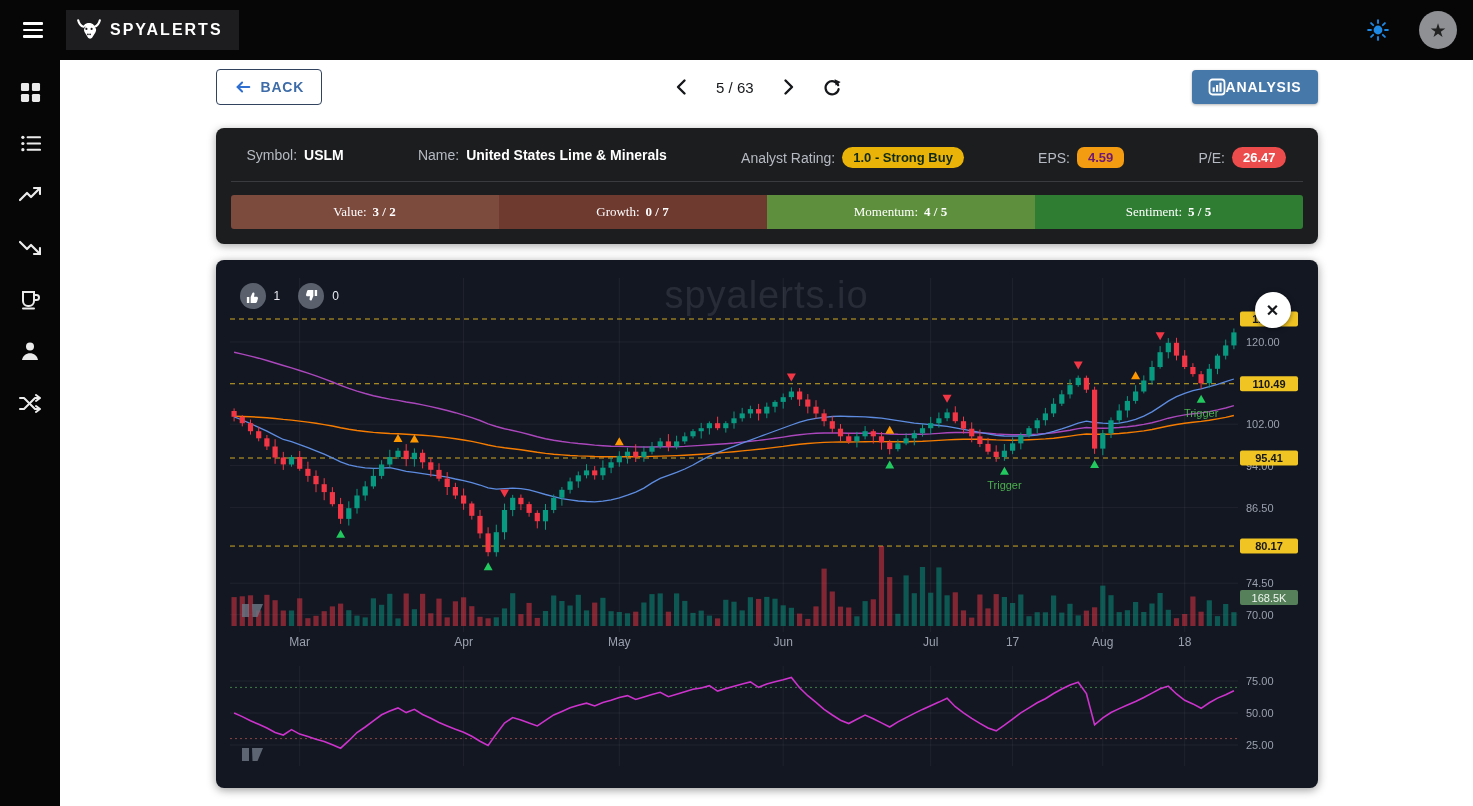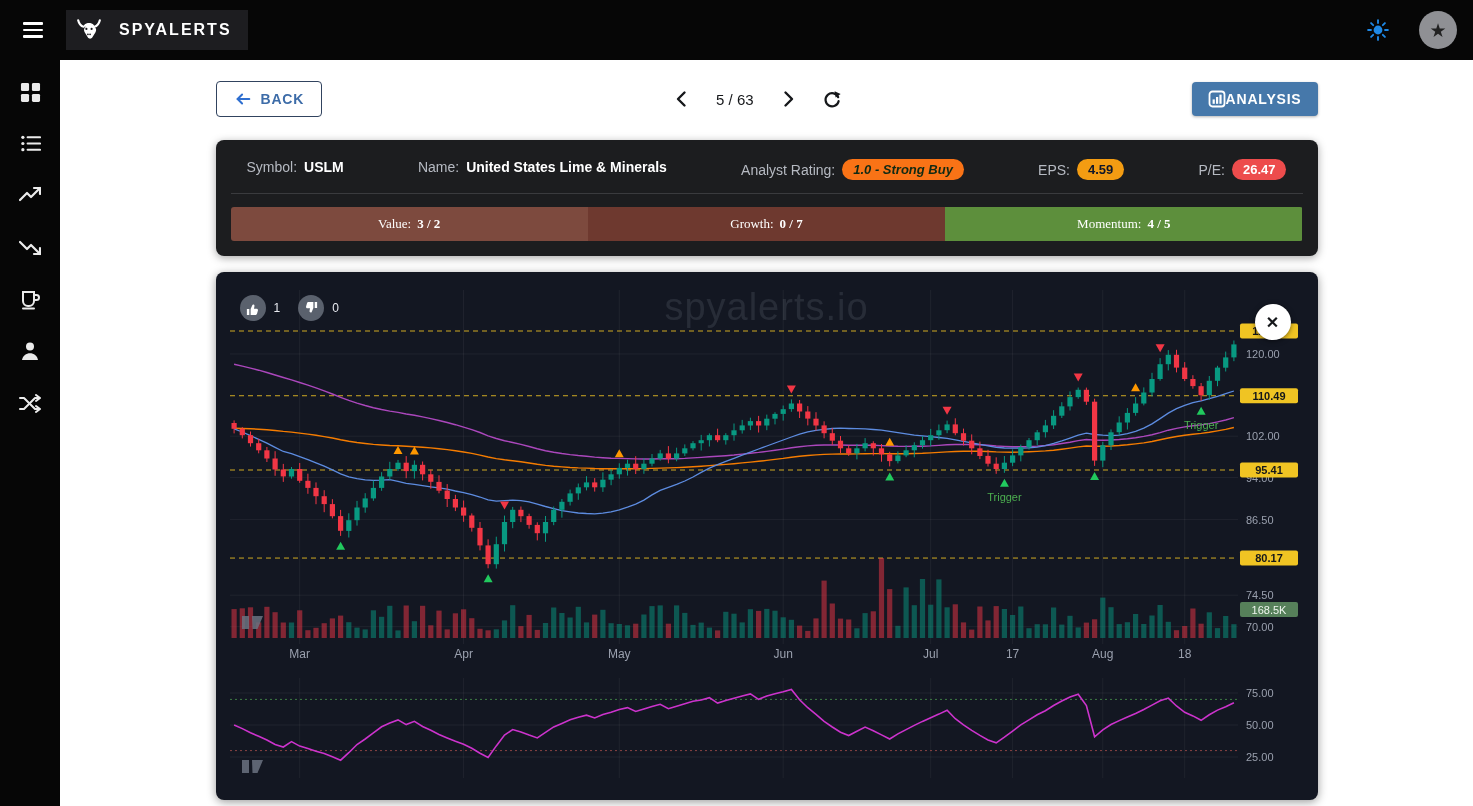--- a/index.html
+++ b/index.html
@@ -3,50 +3,50 @@
 <meta charset="utf-8">
 <style>
   * { box-sizing: border-box; margin: 0; padding: 0; }
   html,body { width:1473px; height:806px; overflow:hidden; }
   body { font-family:"Liberation Sans", sans-serif; background:#ffffff; }
 
   
   .topbar { height:60px; background:#060606; display:flex; align-items:center; padding:0 16px; gap:16px; }
   .hamburger { width:34px; height:34px; background:none; border:none; cursor:pointer; display:flex; flex-direction:column; justify-content:center; gap:4px; align-items:center; }
   .hamburger span { display:block; width:20px; height:2.4px; background:#fff; border-radius:1px; }
-  .brand { display:flex; align-items:center; gap:17px; background:#1d1d20; border-radius:0; padding:7px 16px 7px 10px; }
+  .brand { display:flex; align-items:center; gap:8px; background:#1d1d20; border-radius:0; padding:7px 16px 7px 10px; }
   .brand-name { color:#fff; font-weight:bold; font-size:16px; letter-spacing:2px; }
   .topbar-spacer { flex:1; }
   .icon-btn { background:none; border:none; cursor:pointer; display:flex; align-items:center; justify-content:center; }
   .star-btn { width:38px; height:38px; border-radius:50%; background:#8f9094; border:none; cursor:pointer; color:#222; font-size:19px; line-height:1; }
 
   
   .body-row { display:flex; height:746px; }
   .sidebar { width:60px; background:#060606; display:flex; flex-direction:column; align-items:center; padding-top:22px; gap:27px; flex:none; }
   .side-btn { background:none; border:none; cursor:pointer; opacity:.92; }
   .main { flex:1; background:#fff; overflow:hidden; }
-  .content { width:1102px; margin:0 auto; padding-top:20px; }
+  .content { width:1102px; margin:0 auto; padding-top:8px; }
 
   
   .toolbar { display:flex; align-items:center; height:38px; margin-bottom:22px; }
   .back-btn { display:inline-flex; align-items:center; gap:9px; padding:8px 17px; background:#fff; border:1px solid #31435f; border-radius:4px; color:#3d6ca8; font-weight:bold; font-size:14px; letter-spacing:.8px; cursor:pointer; }
   .pager { flex:1; display:flex; align-items:center; justify-content:center; gap:24px; }
   .pager-label { font-size:15px; color:#15171a; }
   .nav-btn { background:none; border:none; cursor:pointer; display:flex; align-items:center; }
   .analysis-btn { display:inline-flex; align-items:center; gap:0; padding:8px 16px; background:#4678aa; border:none; border-radius:4px; color:#fff; font-weight:bold; font-size:14px; letter-spacing:.8px; cursor:pointer; box-shadow:0 1px 3px rgba(0,0,0,.3); }
 
   
   .info-card { background:#1c1d1f; border-radius:8px; box-shadow:0 2px 8px rgba(0,0,0,.35); padding:13px 15px 15px; margin-bottom:16px; }
   .info-row { display:flex; align-items:flex-start; justify-content:space-between; padding:6px 16px 13px; border-bottom:1px solid #3a3b3e; }
   .info-field { display:flex; align-items:center; gap:7px; font-size:14px; }
   .f-label { color:#b6bac2; }
   .f-value { color:#fff; font-weight:bold; }
   .pill { border-radius:12px; padding:3px 11px; font-size:13px; font-weight:bold; }
-  .pill.green { background:#f97316; color:#102a14;font-style:italic; }
-  .pill.orange { background:#f39c12; color:#0f172a; }
+  .pill.green { background:#eab308; color:#102a14; }
+  .pill.orange { background:#f39c12; color:#701a75;border-radius:7px; }
   .pill.red { background:#ed4c4c; color:#fff; }
   .scores { display:flex; margin-top:13px; border-radius:3px; overflow:hidden; }
   .score-seg { flex:1; height:34px; display:flex; align-items:center; justify-content:center; gap:6px; font-size:13px; color:#fff;font-family:Liberation Serif, serif; }
   .score-seg .f-value { font-size:13px; }
 
   
   .chart-card { background:#131722; border-radius:8px; box-shadow:0 2px 10px rgba(0,0,0,.4); padding:14px 14px 18px; position:relative; }
   .chart-wrap { position:relative; }
   svg.chart { display:block; background:#131722; }
   .watermark { position:absolute; top:0; left:50%; transform:translateX(-50%); font-size:38px; color:rgba(175,183,200,.13); letter-spacing:1px; pointer-events:none; white-space:nowrap; }
@@ -228,20 +228,24 @@
             <span>Value:</span>
             <span class="f-value">3 / 2</span>
           </div>
           <div class="score-seg" style="background: rgb(110, 57, 47);">
             <span>Growth:</span>
             <span class="f-value">0 / 7</span>
           </div>
           <div class="score-seg" style="background: rgb(93, 143, 60);">
             <span>Momentum:</span>
             <span class="f-value">4 / 5</span>
+          </div>
+          <div class="score-seg" style="background: rgb(46, 125, 50);">
+            <span>Sentiment:</span>
+            <span class="f-value">5 / 5</span>
           </div>
         </div>
       </section>
 
       <section class="chart-card">
         <div class="chart-wrap">
           <div class="watermark">spyalerts.io</div>
           <div class="votes">
             <button class="vote-btn">
               <svg width="15" height="15" viewBox="0 0 16 16">

